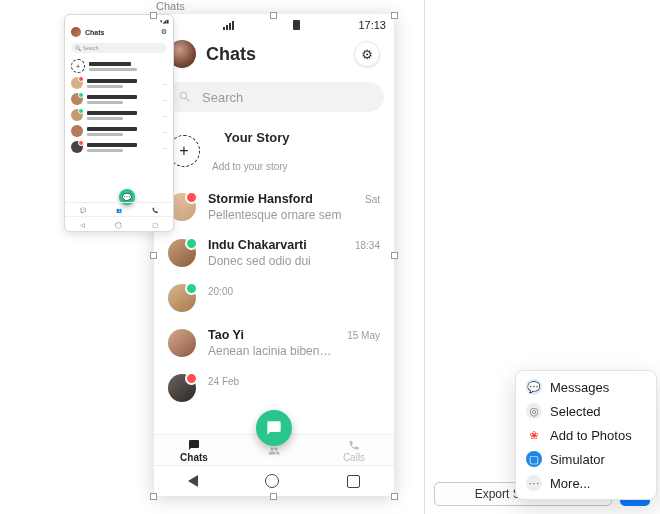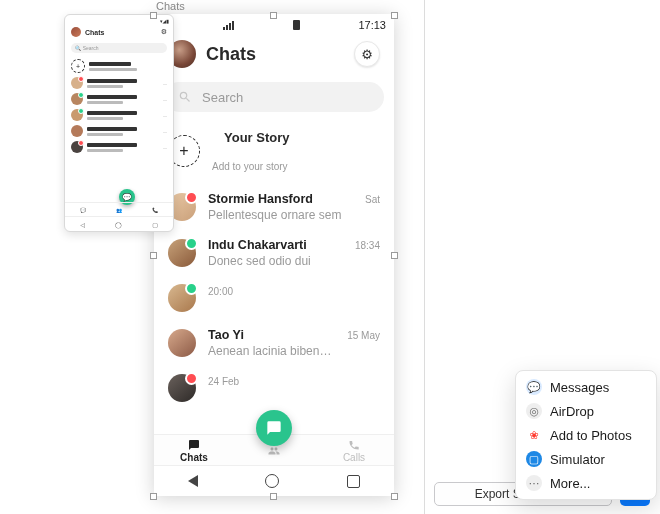--- a/index.html
+++ b/index.html
@@ -473,21 +473,21 @@
   </div>
 </div>
 
 <div class="share-menu" id="share-menu">
     <div class="share-item">
       <span class="share-ico" style="background:#d9eaff;color:#3a90ff">💬</span>
     <span>Messages</span>
     </div>
     <div class="share-item">
       <span class="share-ico" style="background:#eeeeee;color:#666">◎</span>
-    <span>AirDrop</span>
+    <span>Selected</span>
     </div>
     <div class="share-item">
       <span class="share-ico" style="background:#ffffff;color:#ff3b30">❀</span>
     <span>Add to Photos</span>
     </div>
     <div class="share-item">
       <span class="share-ico" style="background:#1e88e5;color:#fff">▢</span>
     <span>Simulator</span>
     </div>
     <div class="share-item">

